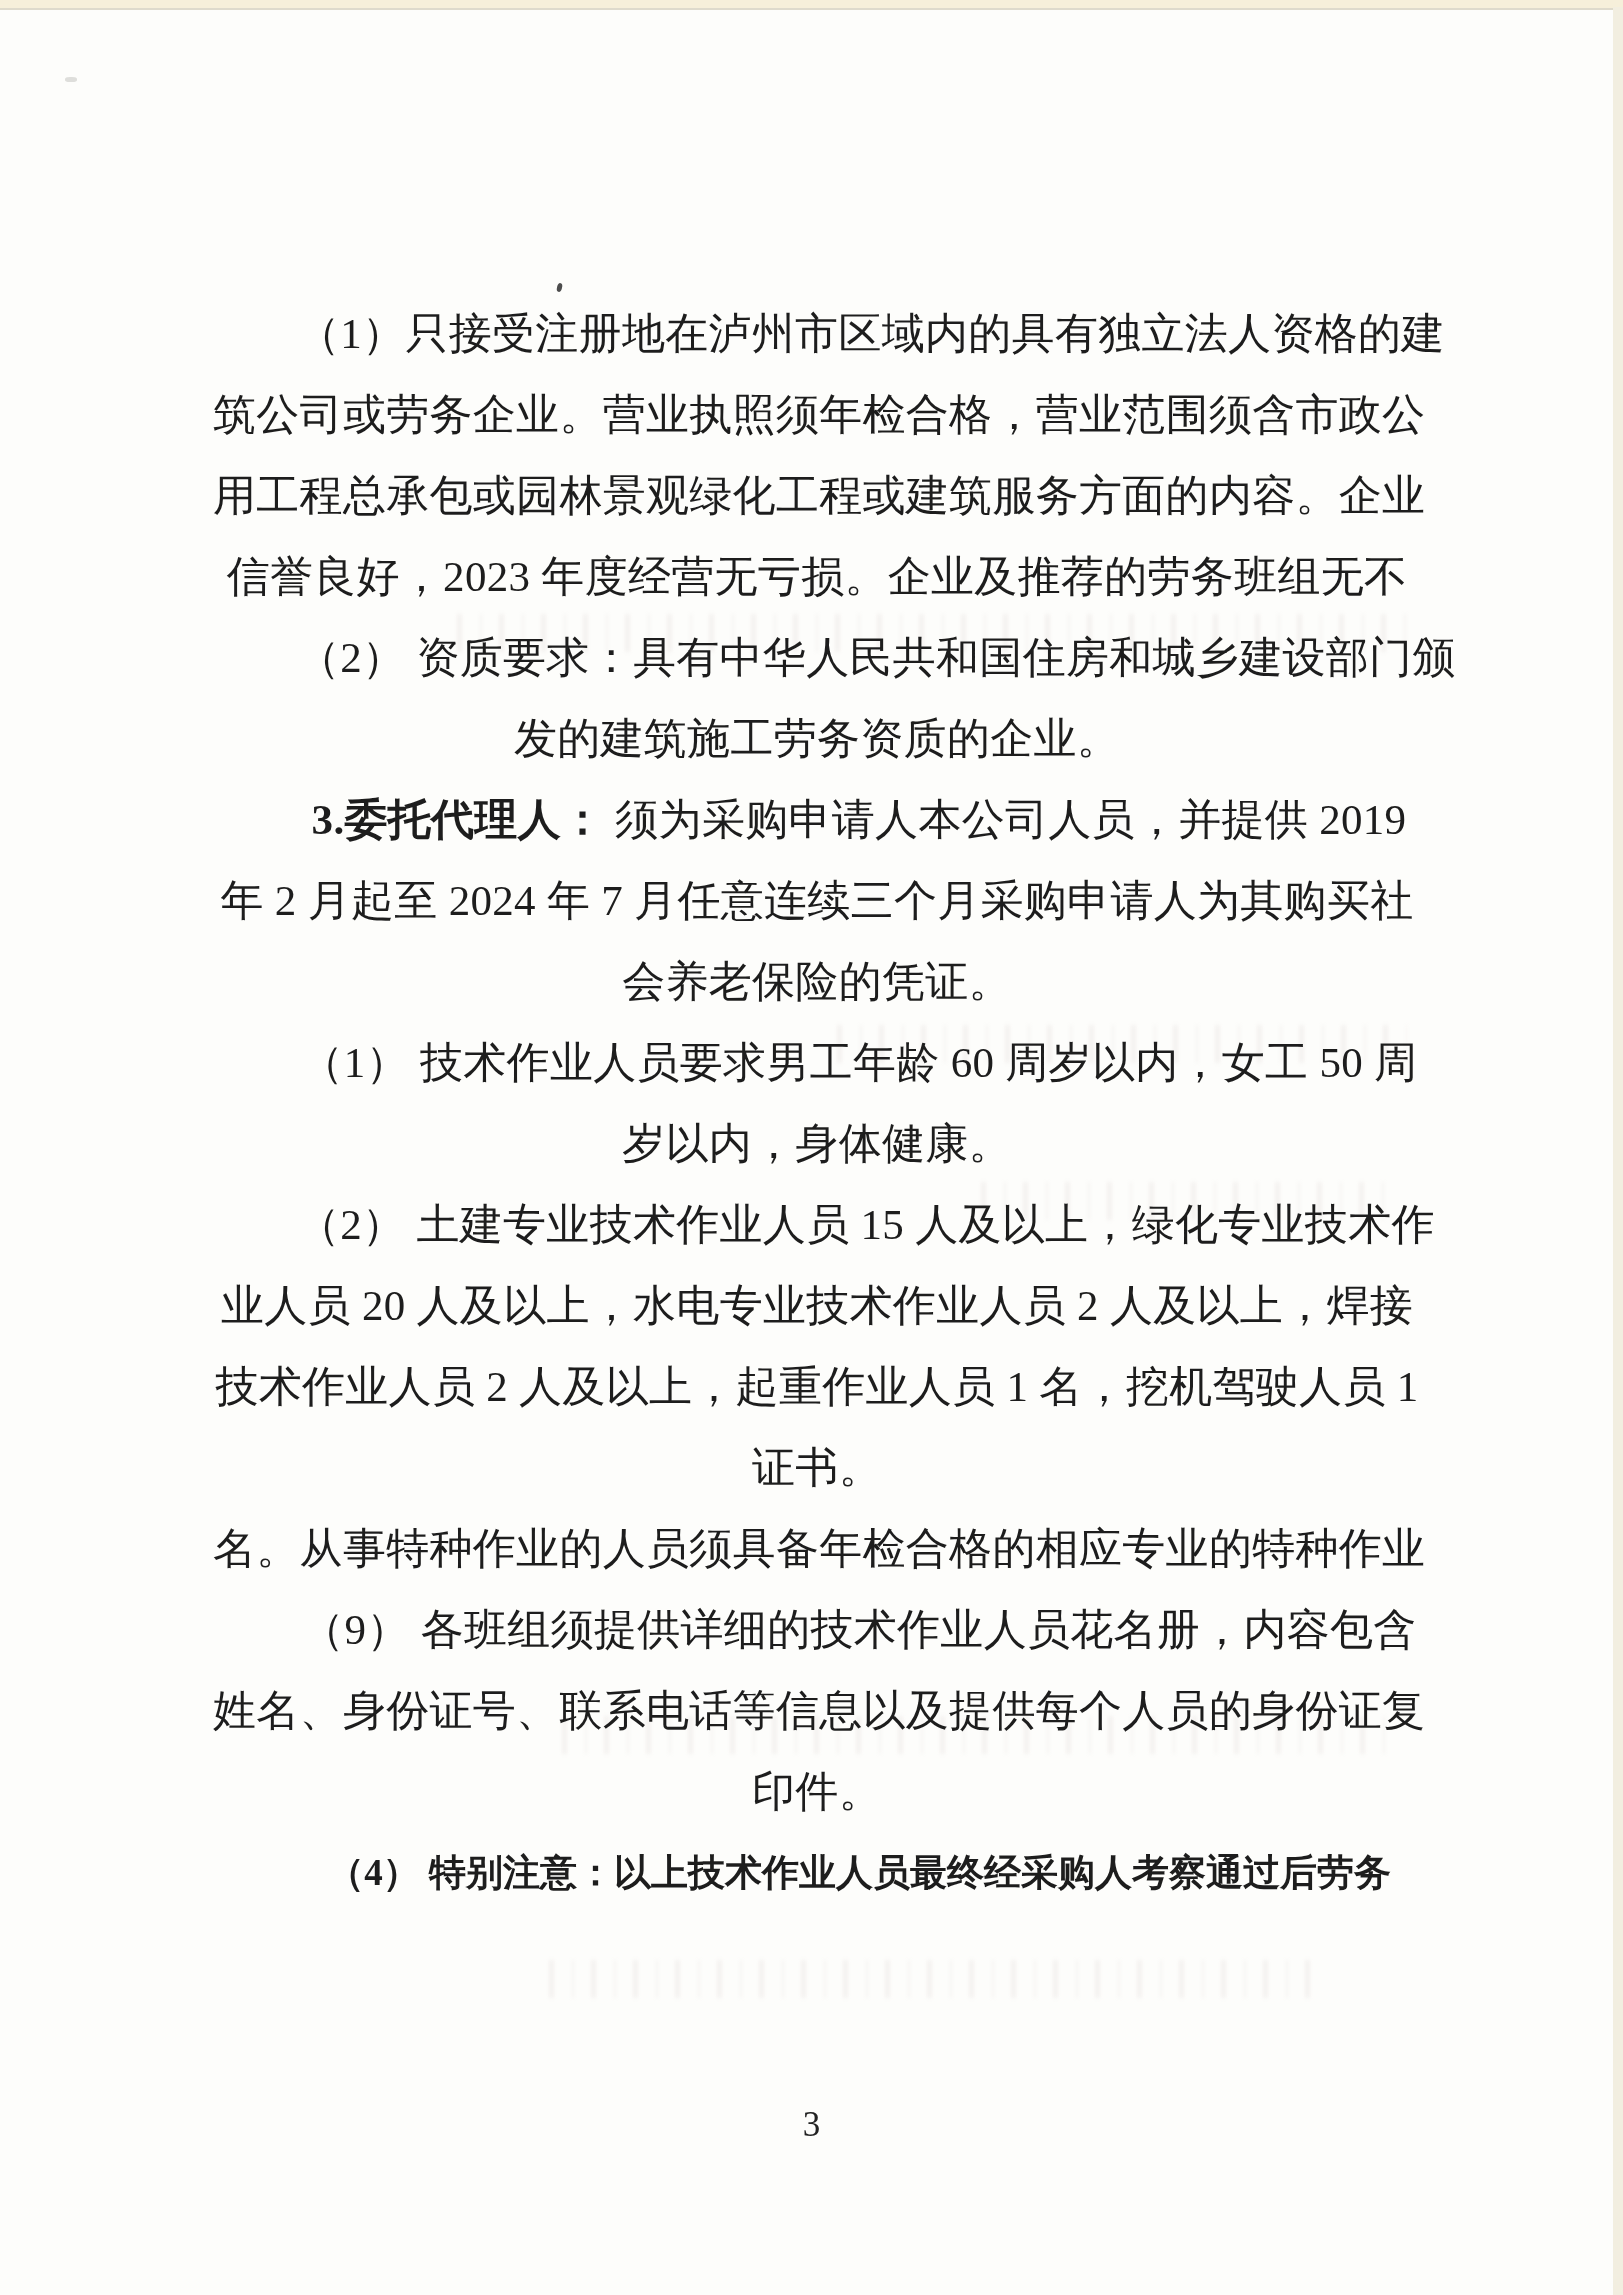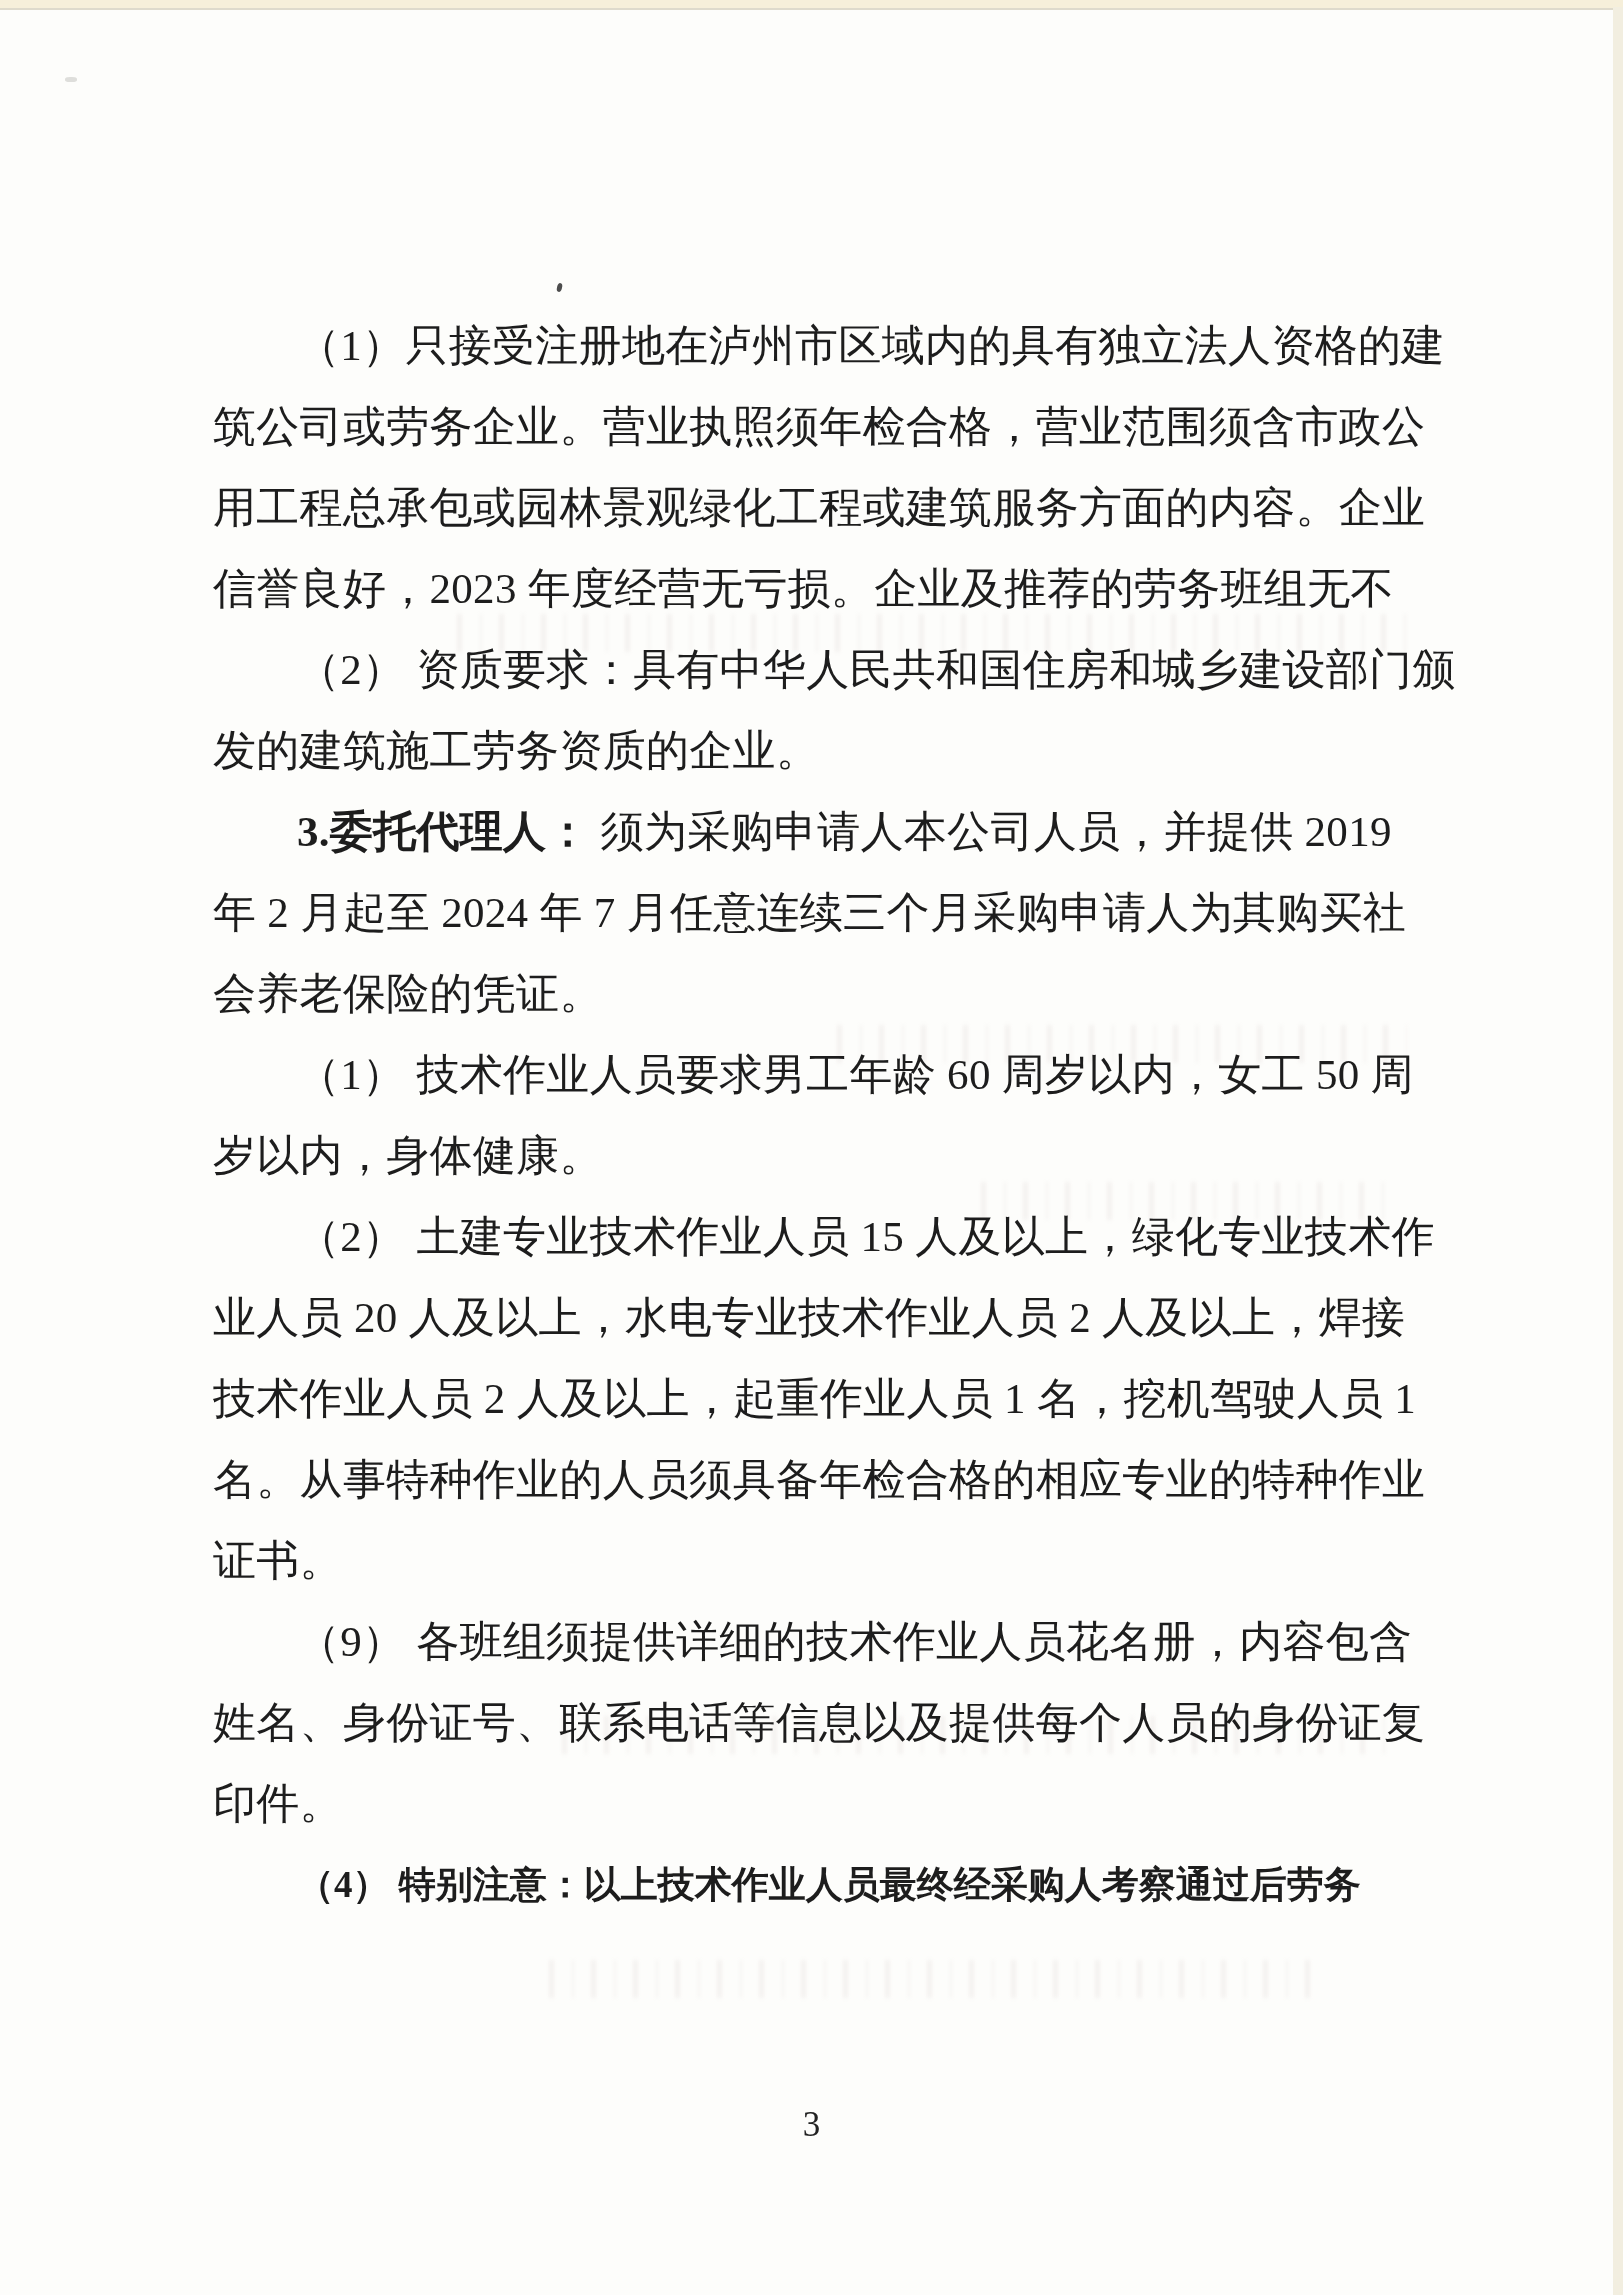--- a/index.html
+++ b/index.html
@@ -37,21 +37,21 @@
     filter:blur(2px);
     pointer-events:none;
   }
   .sm1{left:458px;top:614px;width:949px;}
   .sm2{left:838px;top:1025px;width:569px;}
   .sm3{left:982px;top:1182px;width:406px;}
   .sm4{left:563px;top:1716px;width:825px;}
   .sm5{left:550px;top:1960px;width:772px;}
   
   .text-block{
-    position:absolute;left:213px;top:305px;width:1208px;
+    position:absolute;left:213px;top:293px;width:1208px;text-align:center;
   }
   .line{
     height:81px;line-height:81px;
     font-size:43px;letter-spacing:0.3px;
     white-space:pre;
   }
   .line.indent{padding-left:84px;}
   .line.tight{font-size:37px;letter-spacing:0px;font-family:Liberation Serif, serif;}
   .b{font-weight:bold;}
   .page-number{
@@ -83,22 +83,22 @@
       <div class="line indent"><span>（2） 资质要求：具有中华人民共和国住房和城乡建设部门颁</span></div>
       <div class="line"><span>发的建筑施工劳务资质的企业。</span></div>
       <div class="line indent"><span class="b">3.委托代理人： </span><span>须为采购申请人本公司人员，并提供 2019</span></div>
       <div class="line"><span>年 2 月起至 2024 年 7 月任意连续三个月采购申请人为其购买社</span></div>
       <div class="line"><span>会养老保险的凭证。</span></div>
       <div class="line indent"><span>（1） 技术作业人员要求男工年龄 60 周岁以内，女工 50 周</span></div>
       <div class="line"><span>岁以内，身体健康。</span></div>
       <div class="line indent"><span>（2） 土建专业技术作业人员 15 人及以上，绿化专业技术作</span></div>
       <div class="line"><span>业人员 20 人及以上，水电专业技术作业人员 2 人及以上，焊接</span></div>
       <div class="line"><span>技术作业人员 2 人及以上，起重作业人员 1 名，挖机驾驶人员 1</span></div>
+      <div class="line"><span>证书。</span></div>
       <div class="line"><span>名。从事特种作业的人员须具备年检合格的相应专业的特种作业</span></div>
-      <div class="line"><span>证书。</span></div>
       <div class="line indent"><span>（9） 各班组须提供详细的技术作业人员花名册，内容包含</span></div>
       <div class="line"><span>姓名、身份证号、联系电话等信息以及提供每个人员的身份证复</span></div>
       <div class="line"><span>印件。</span></div>
       <div class="line indent tight"><span class="b">（4） 特别注意：以上技术作业人员最终经采购人考察通过后劳务</span></div>
     </div>
 
   <div class="page-number">3</div>
 </div>
 
 

